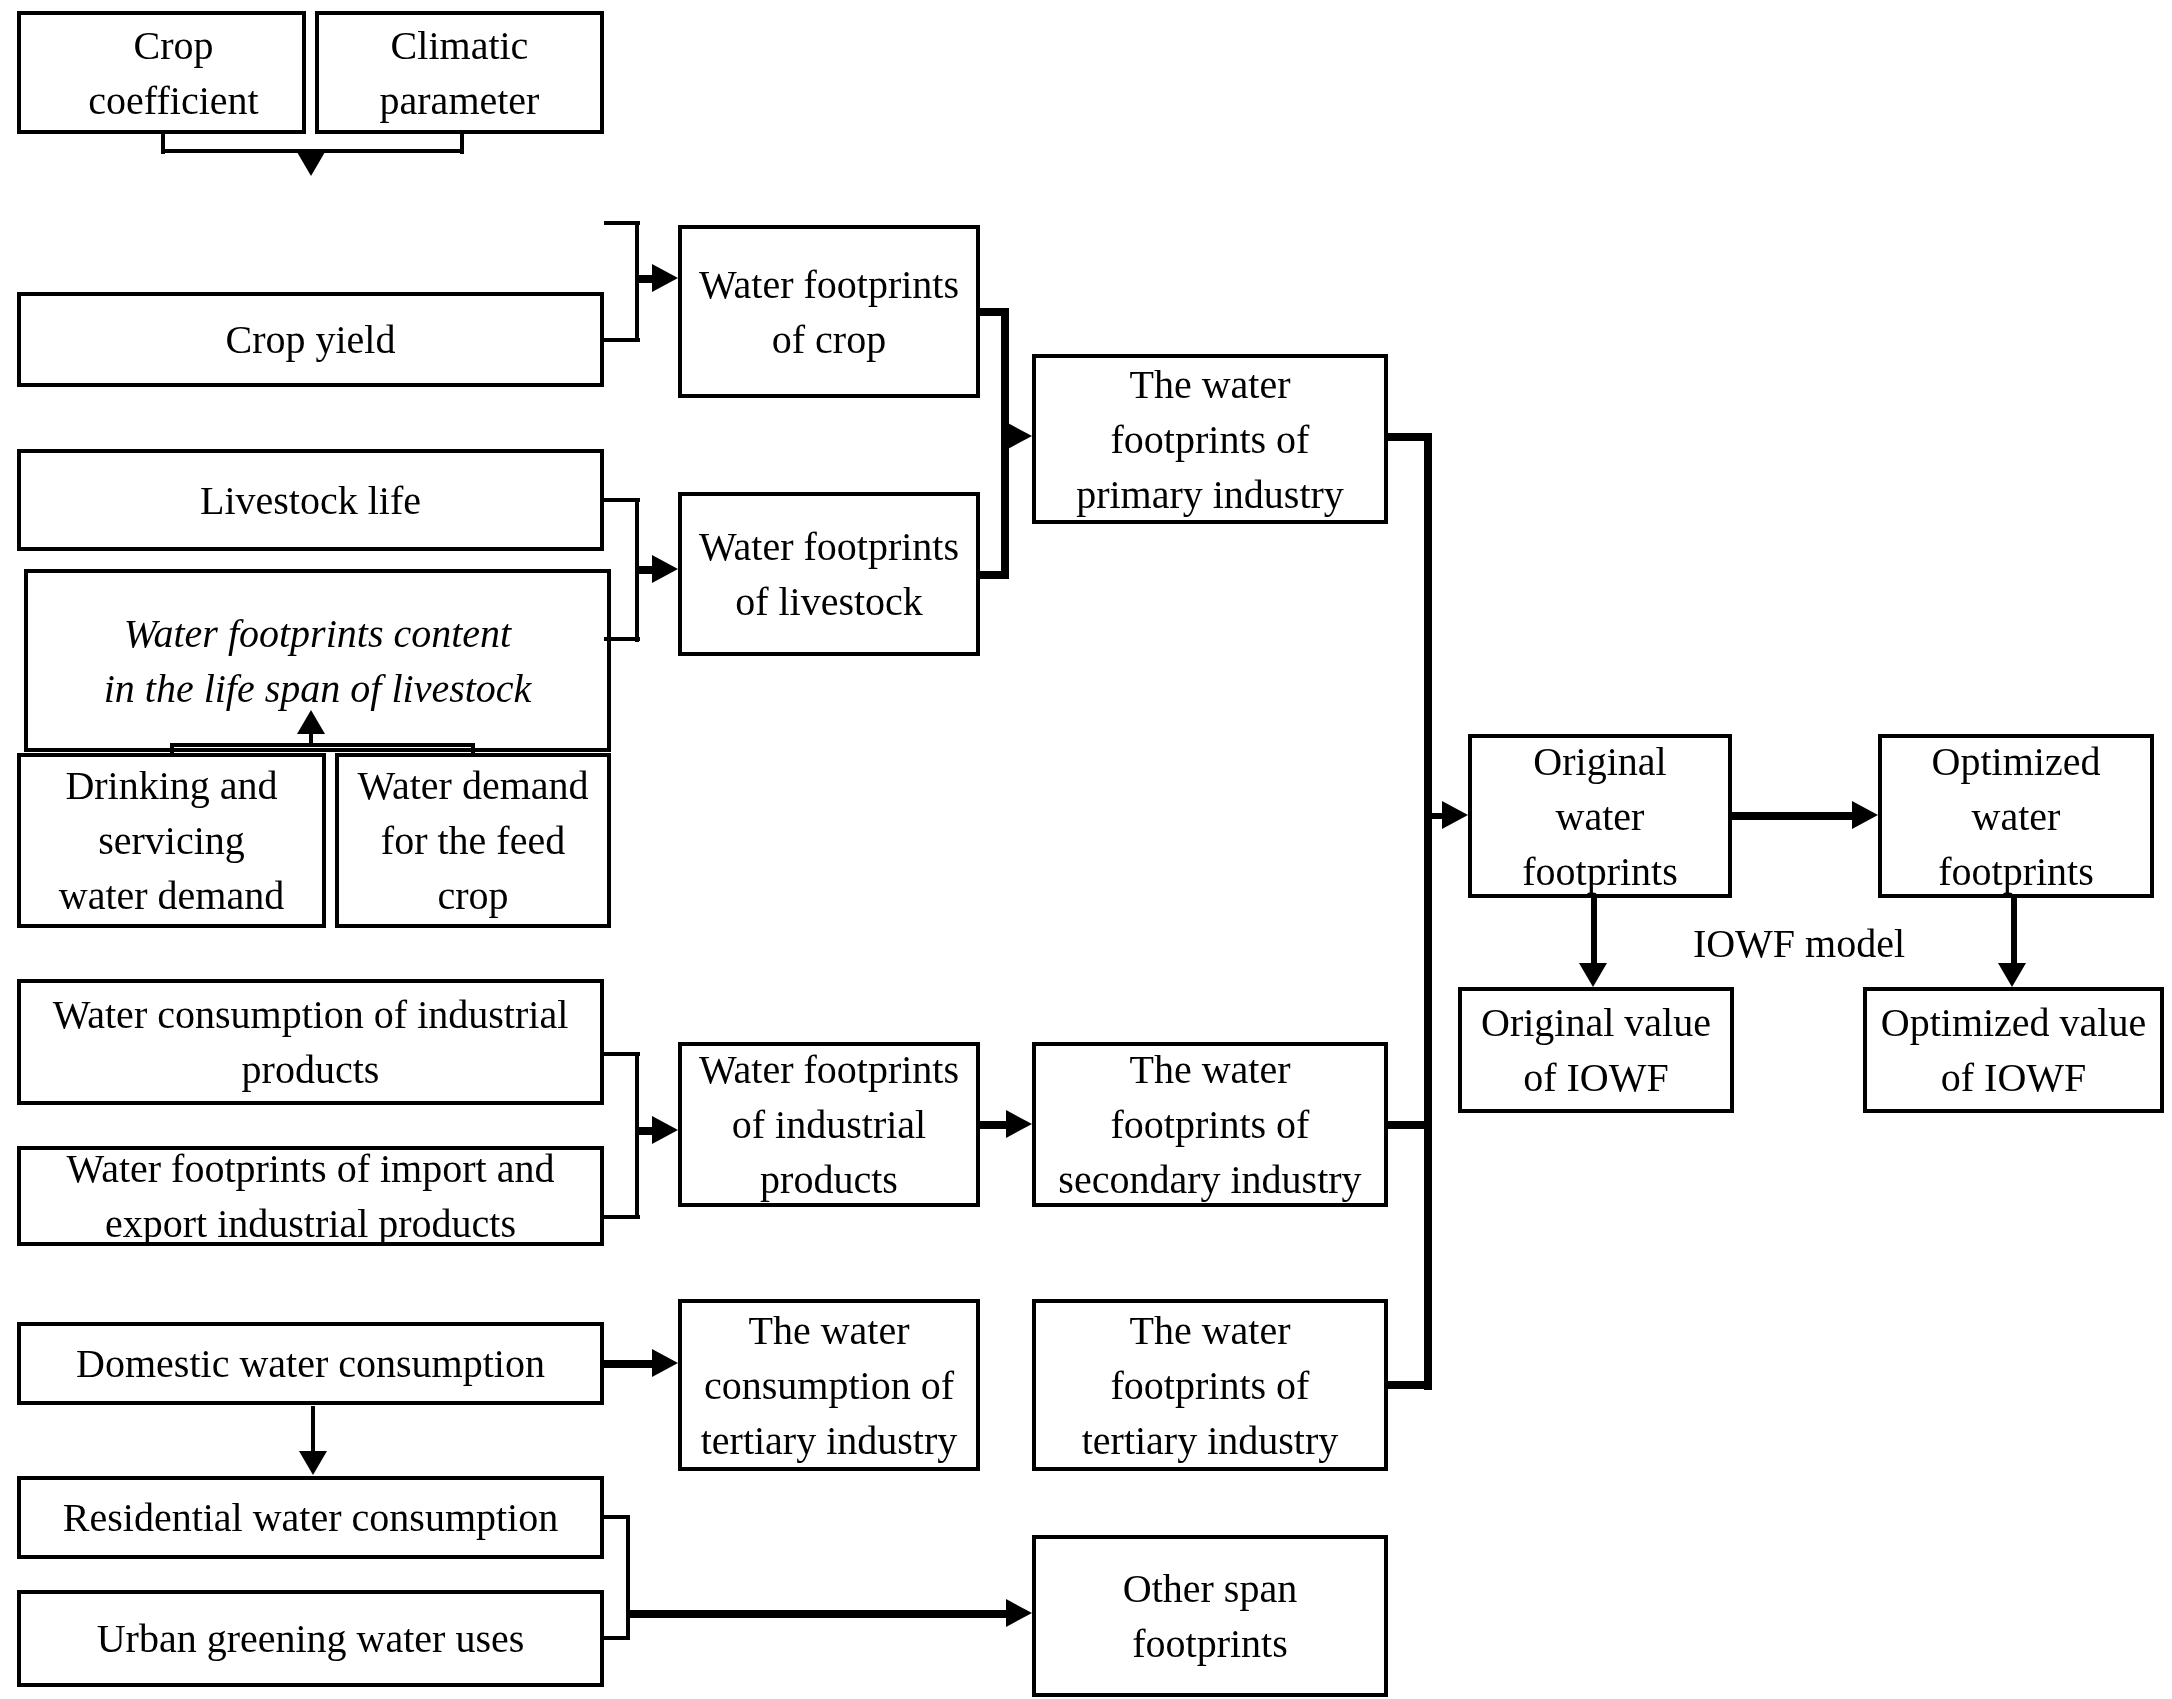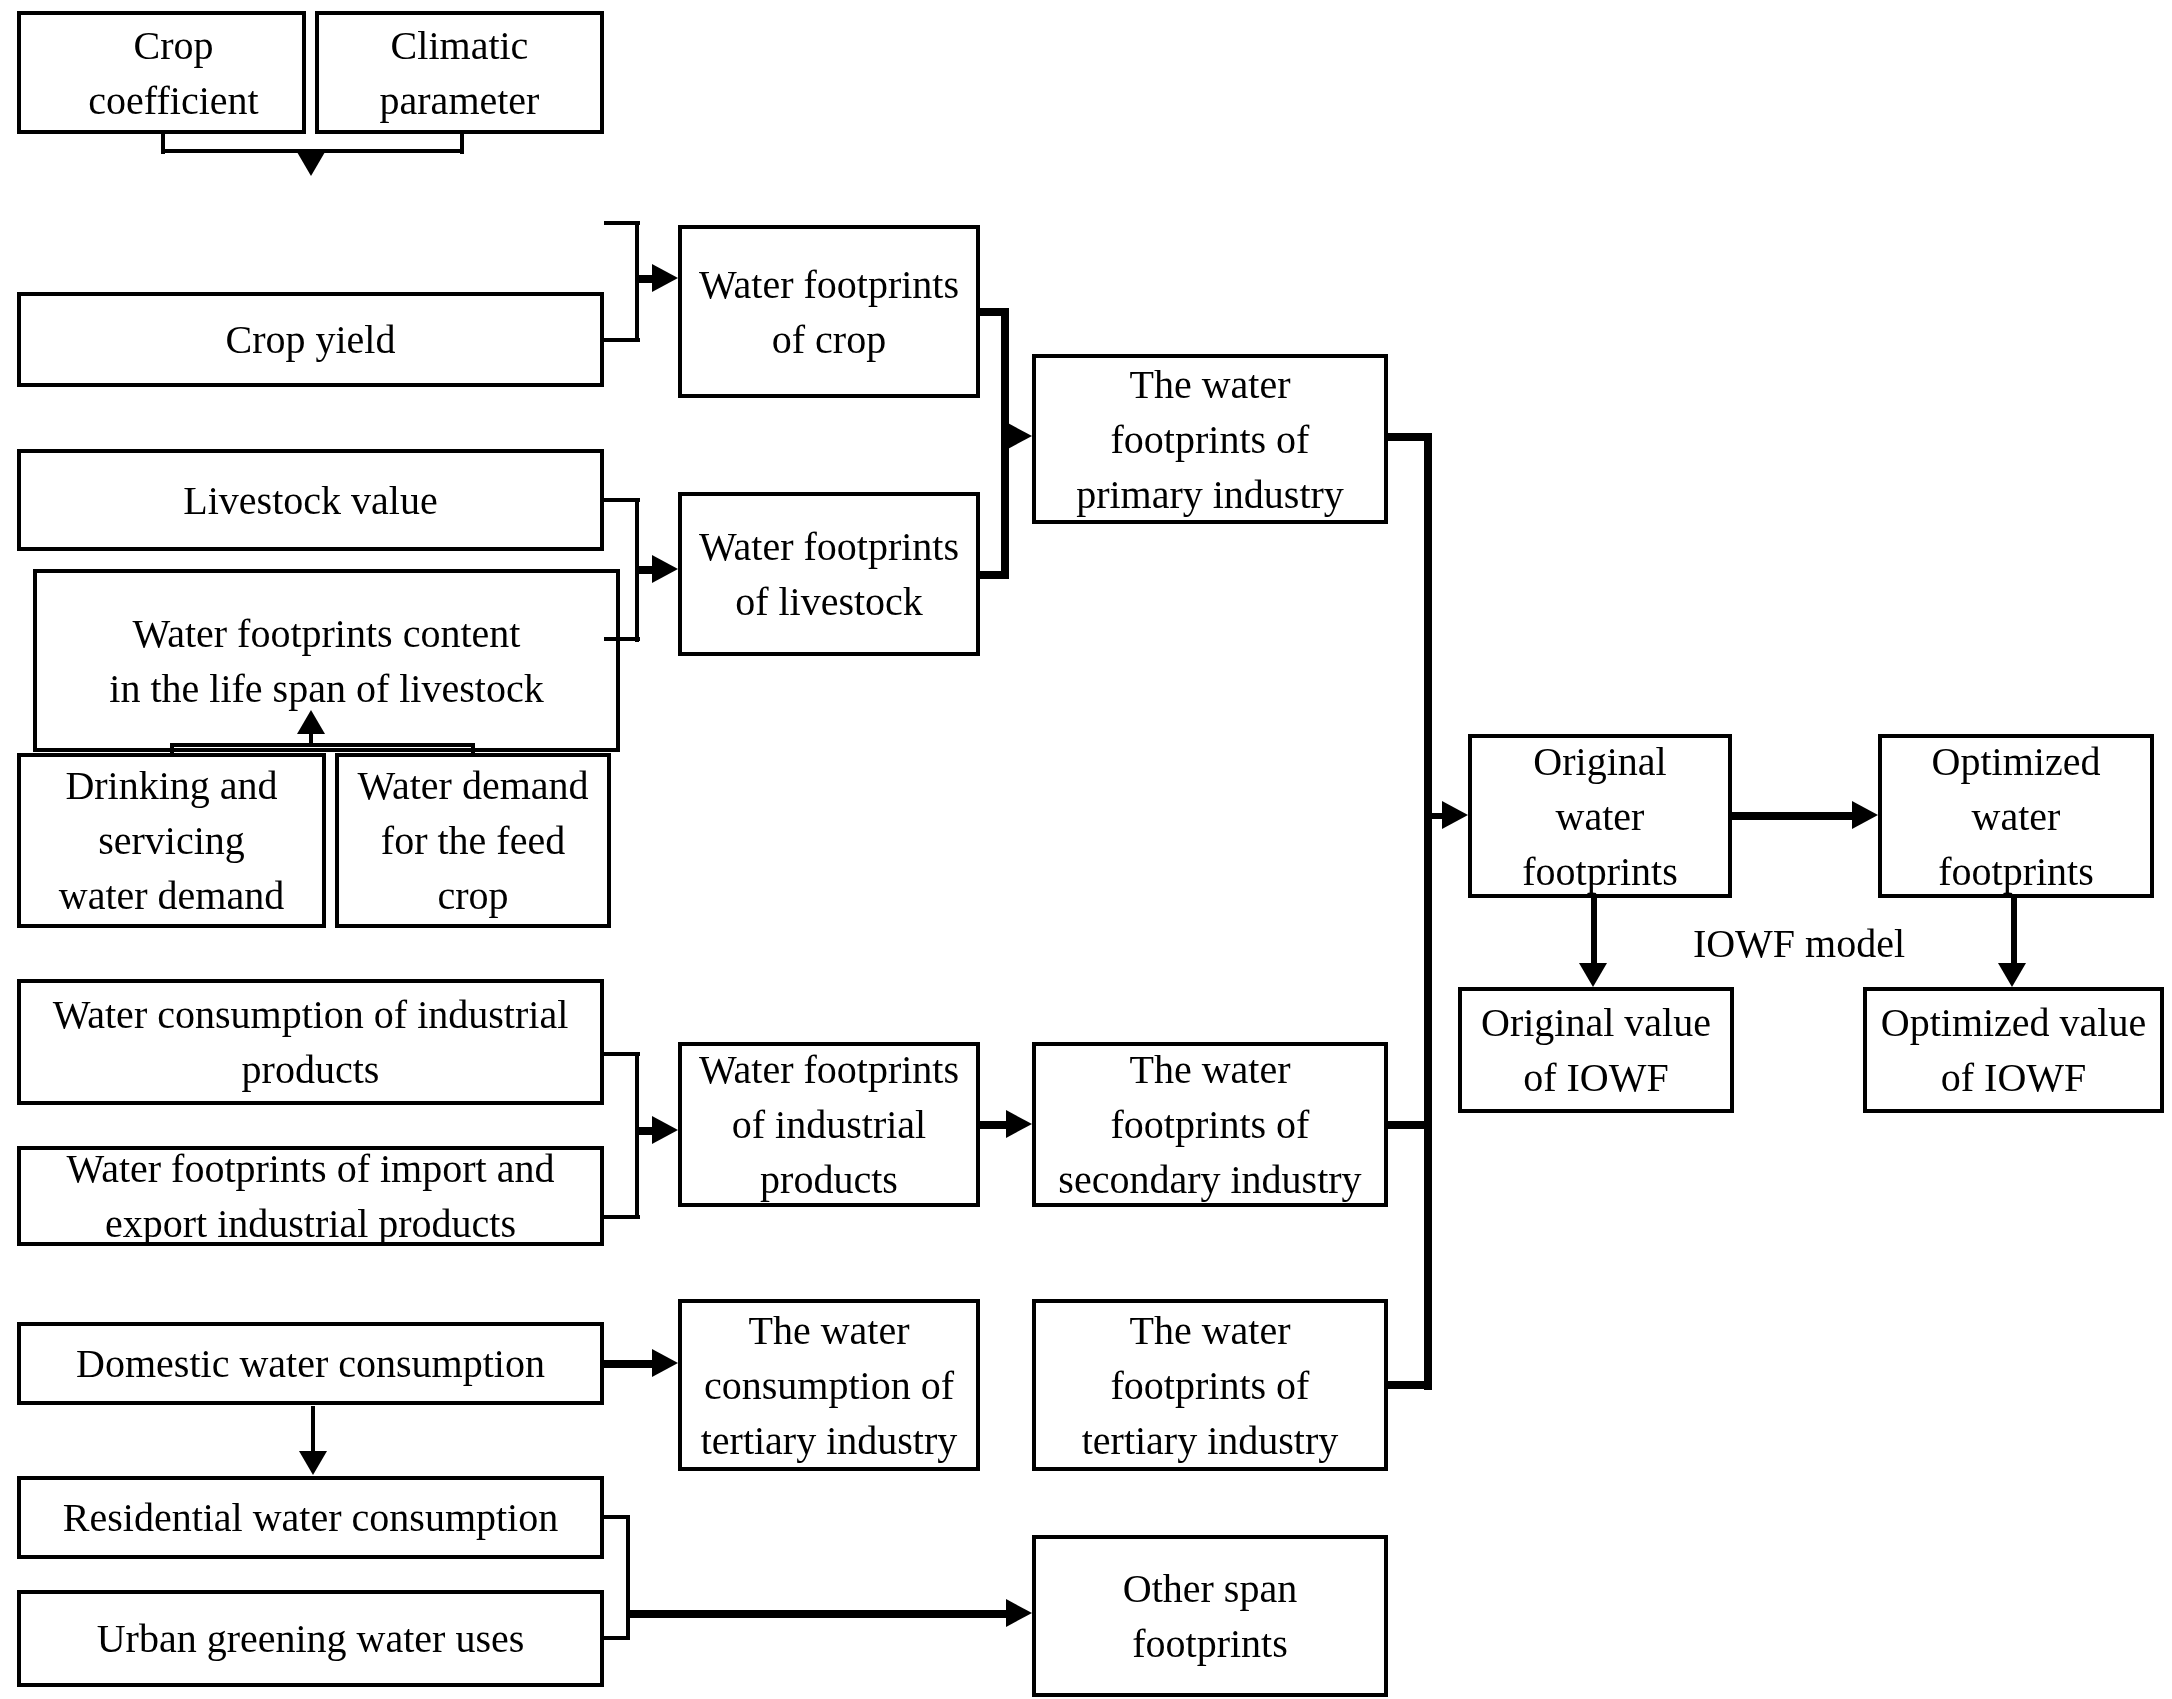--- a/index.html
+++ b/index.html
@@ -72,23 +72,23 @@
 
   <div class="node" style="left:315px; top:11px; width:289px; height:123px;">Climatic
 parameter</div>
 
 
   <div class="node" style="left:17px; top:292px; width:587px; height:95px;">Crop yield</div>
 
   <div class="node" style="left:678px; top:225px; width:302px; height:173px;">Water footprints
 of crop</div>
 
-  <div class="node" style="left:17px; top:449px; width:587px; height:102px;">Livestock value</div>
-
-  <div class="node" style="left:33px; top:569px; width:587px; height:183px;">Water footprints content
+  <div class="node" style="left:17px; top:449px; width:587px; height:102px;">Livestock life</div>
+
+  <div class="node" style="left:24px; top:569px; width:587px; height:183px;font-style:italic;">Water footprints content
 in the life span of livestock</div>
 
   <div class="node" style="left:678px; top:492px; width:302px; height:164px;">Water footprints
 of livestock</div>
 
   <div class="node" style="left:1032px; top:354px; width:356px; height:170px;">The water
 footprints of
 primary industry</div>
 
   <div class="node" style="left:17px; top:753px; width:309px; height:175px;">Drinking and

